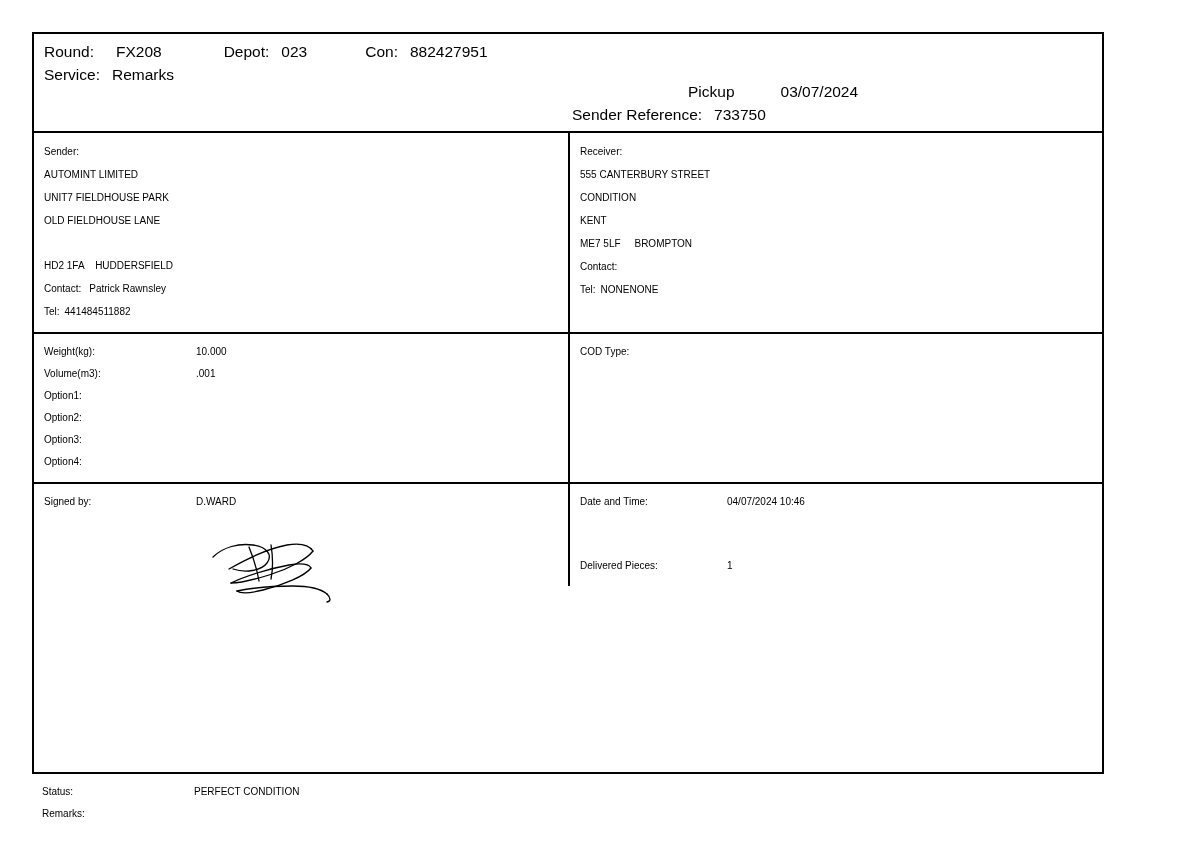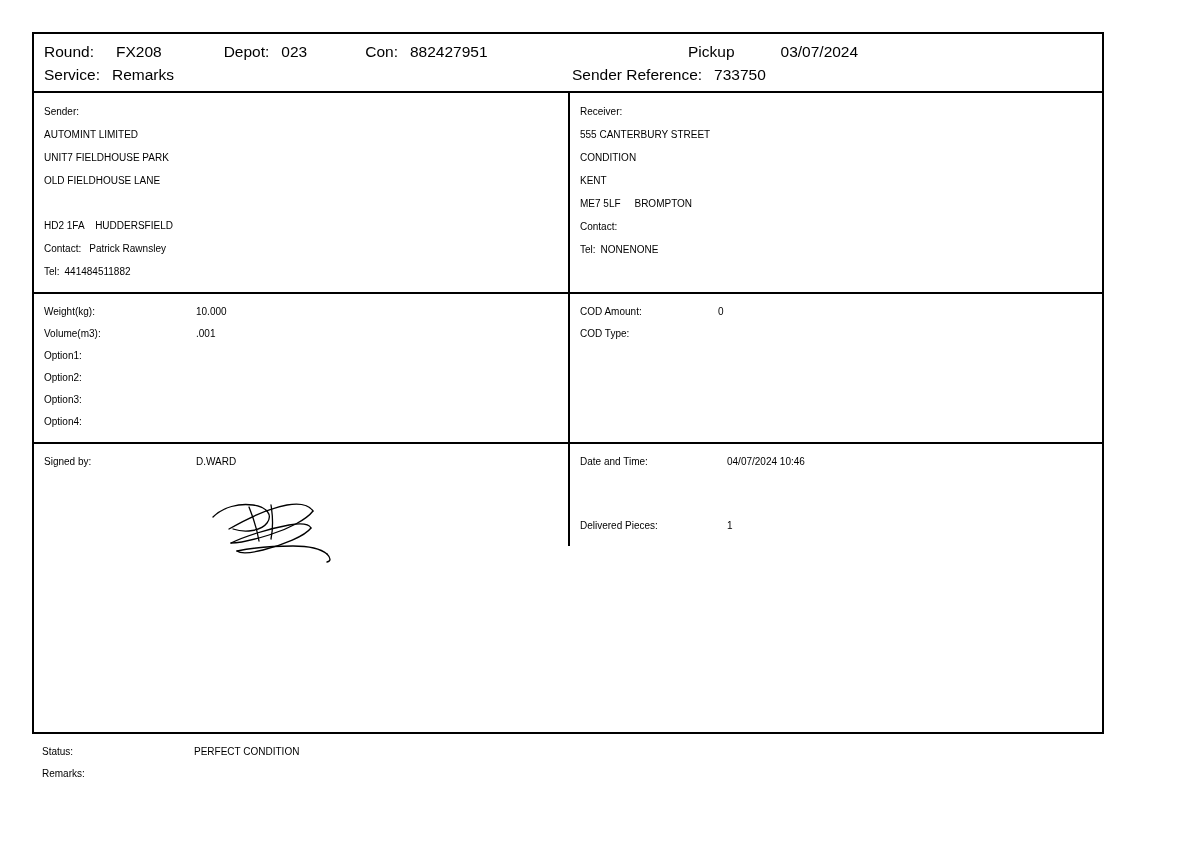--- a/index.html
+++ b/index.html
@@ -54,20 +54,21 @@
   }
   .hdr-left {
     flex: 0 0 50%;
     padding-left: 10px;
     box-sizing: border-box;
   }
   .hdr-right {
     flex: 0 0 50%;
     box-sizing: border-box;
     padding-left: 4px;
+    margin-top: 40px;
   }
   .hdr-line {
     font-size: 15.5px;
     line-height: 23px;
     white-space: pre;
   }
   .blank {
     height: 22px;
   }
   .sign-box {
@@ -135,21 +136,20 @@
     <div class="row2">
       <div class="col">
         <div class="line"><span class="w-label-1">Weight(kg):</span><span>10.000</span></div>
         <div class="line"><span class="w-label-1">Volume(m3):</span><span>.001</span></div>
         <div class="line"><span class="w-label-1">Option1:</span><span></span></div>
         <div class="line"><span class="w-label-1">Option2:</span><span></span></div>
         <div class="line"><span class="w-label-1">Option3:</span><span></span></div>
         <div class="line"><span class="w-label-1">Option4:</span><span></span></div>
       </div>
       <div class="col divider-col">
-        <div class="line"><span class="w-label-2">COD Amount:</span><span>0</span></div>
         <div class="line"><span class="w-label-2">COD Type:</span><span></span></div>
       </div>
     </div>
   </div>
 
   <div class="box last sign-box">
     <div class="row2">
       <div class="col">
         <div class="line"><span class="w-label-3">Signed by:</span><span>D.WARD</span></div>
       </div>

